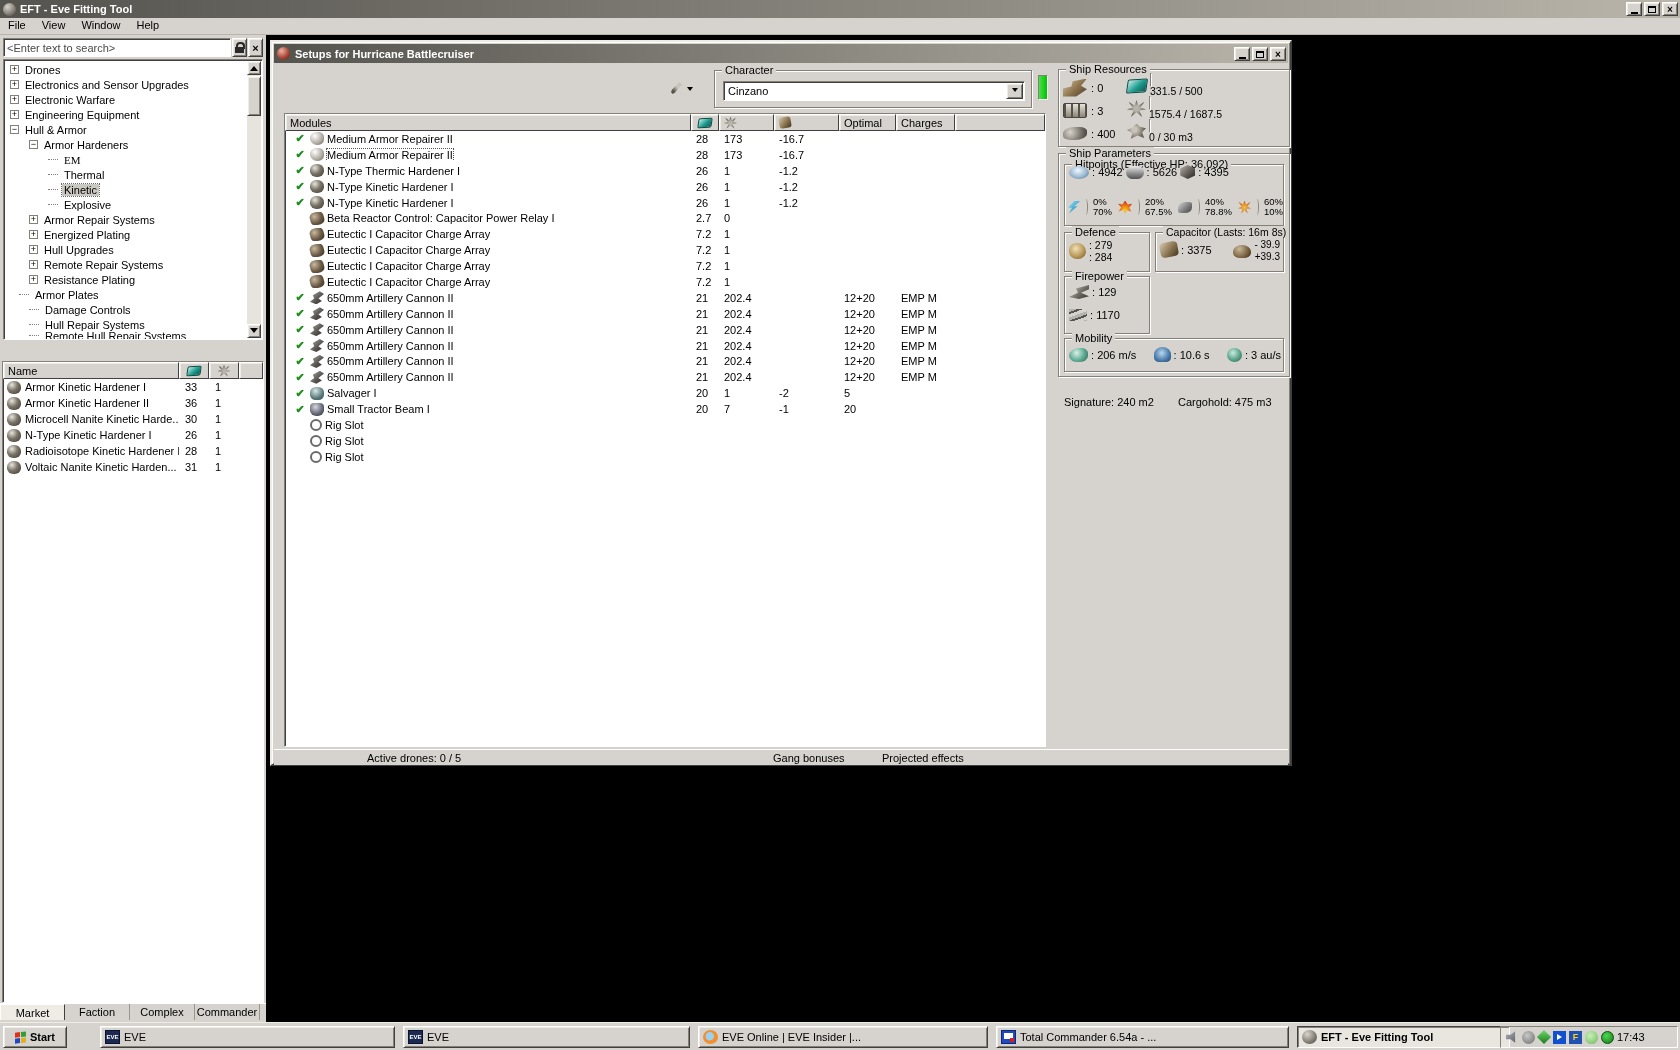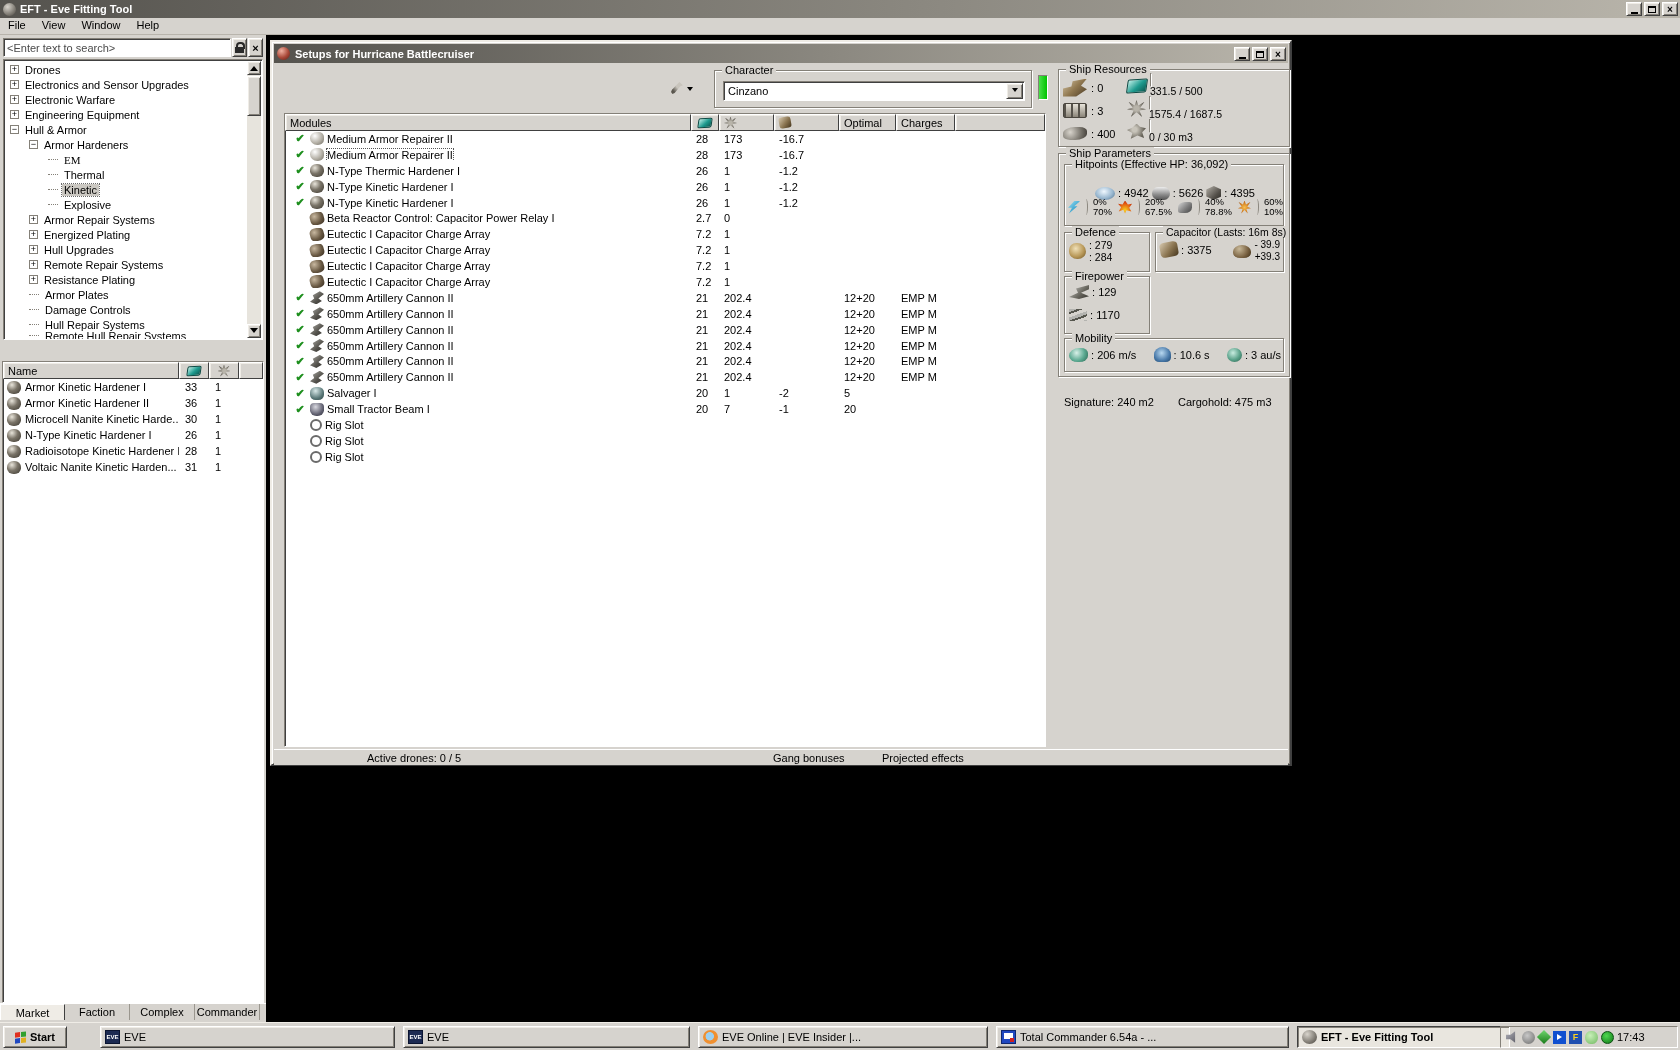--- a/index.html
+++ b/index.html
@@ -235,21 +235,21 @@
           <span class="tree-label">Hull Upgrades</span>
         </div>
         <div class="tree-row" style="padding-left: 23px;">
           <span class="expand-box">+</span>
           <span class="tree-label">Remote Repair Systems</span>
         </div>
         <div class="tree-row" style="padding-left: 23px;">
           <span class="expand-box">+</span>
           <span class="tree-label">Resistance Plating</span>
         </div>
-        <div class="tree-row" style="padding-left: 23px;">
+        <div class="tree-row" style="padding-left: 13px;">
           <span class="leaf-dash"></span>
           <span class="tree-label">Armor Plates</span>
         </div>
         <div class="tree-row" style="padding-left: 23px;">
           <span class="leaf-dash"></span>
           <span class="tree-label">Damage Controls</span>
         </div>
         <div class="tree-row" style="padding-left: 23px;">
           <span class="leaf-dash"></span>
           <span class="tree-label">Hull Repair Systems</span>
@@ -708,21 +708,21 @@
           <span><span class="res-bar"><span class="res-fill" style="width: 0%;"></span></span>
           <div class="res-text">0 / 30 m3</div></span>
         </div>
       </div>
     </div>
 
     <div class="group" style="left:2px;top:90px;width:232px;height:224px">
       <span class="group-label">Ship Parameters</span>
       <div class="group" style="left:5px;top:10px;width:220px;height:62px">
         <span class="group-label" style="font-size:11px">Hitpoints (Effective HP: 36,092)</span>
-        <div class="prow" style="position:absolute;left:4px;top:21px;width:212px;justify-content:center">
+        <div class="prow" style="position:absolute;left:4px;top:0;width:212px;justify-content:flex-start">
           <span class="prow">
                 <span class="pi pi-shield"></span>
                 <span class="pv">4942</span>
               </span>
           <span class="prow">
                 <span class="pi pi-armor"></span>
                 <span class="pv">5626</span>
               </span>
           <span class="prow">
                 <span class="pi pi-hull"></span>

